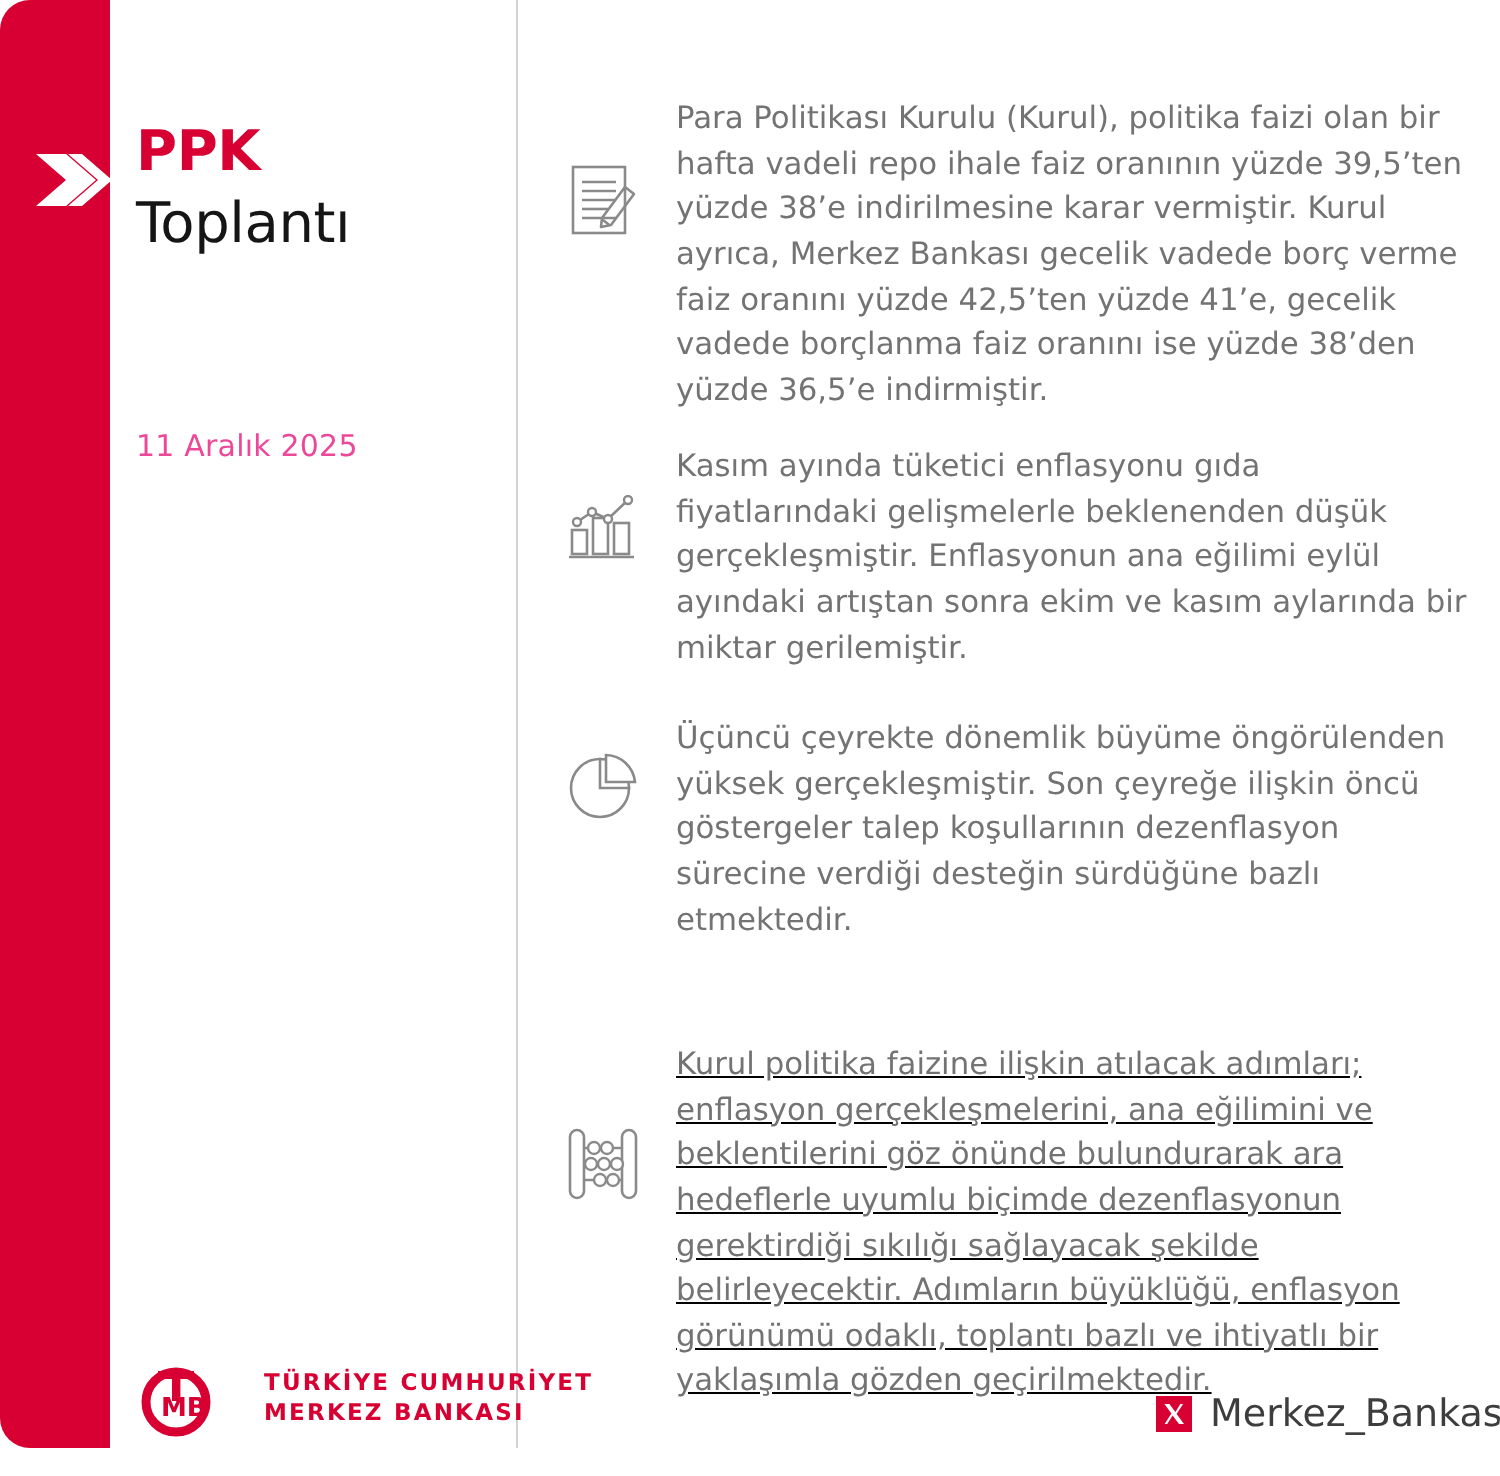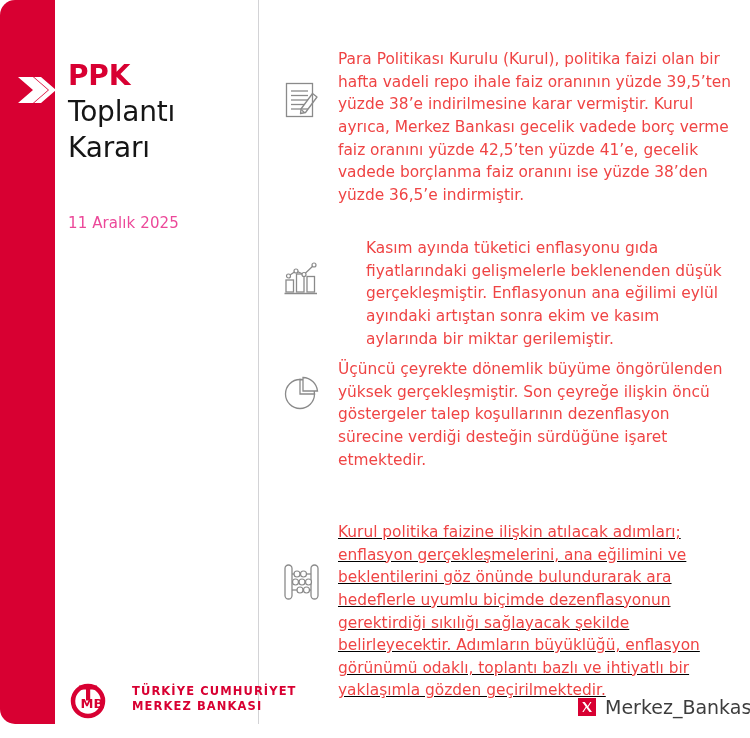--- a/index.html
+++ b/index.html
@@ -101,29 +101,29 @@
     flex: 0 0 52px;
     width: 52px;
     display: flex;
     justify-content: center;
     align-items: center;
   }
   .item-text {
     flex: 1 1 auto;
     font-size: 15.4px;
     line-height: 1.47;
-    color: #ef4444;
+    color: #737373;
     padding-left: 10px;
     padding-right: 4px;
     text-align: left;
   }
 
   
   .item-1 { top: 48px; }
-  .item-2 { top: 237px; gap: 28px; }
+  .item-2 { top: 222px; }
   .item-3 { top: 358px; }
   .item-4 { top: 521px; text-decoration: underline; }
 
   .item-1 .item-icon { padding-top: 32px; }
   .item-2 .item-icon { padding-top: 22px; }
   .item-3 .item-icon { padding-top: 14px; }
   .item-4 .item-icon { padding-top: 40px; }
 
   
   .footer-logo {
@@ -178,21 +178,20 @@
     <svg class="chevron-mark" viewBox="0 0 44 44">
       <polygon points="4,9 19,9 34,22 19,35 4,35 19,22" fill="#ffffff"></polygon>
       <polygon points="20,9 27,9 42,22 27,35 20,35 35,22" fill="#ffffff"></polygon>
     </svg>
   </div>
 
   <div class="header-col">
     <div class="title-block">
       <div class="title-ppk">PPK</div>
       <div class="title-main">Toplantı</div>
-      <div class="title-main">Kararı</div>
     </div>
     <div class="date-line">11 Aralık 2025</div>
   </div>
 
   <div class="divider"></div>
 
   <div class="content-col">
 
     <div class="item item-1">
       <div class="item-icon">
@@ -236,21 +235,21 @@
     </div>
 
     <div class="item item-3">
       <div class="item-icon">
         <svg width="40" height="40" viewBox="0 0 40 40">
           <circle cx="18" cy="22" r="14.5" fill="none" stroke="#8a8a8a" stroke-width="1.3"></circle>
           <path d="M 18 22 L 18 7.5 A 14.5 14.5 0 0 1 32.5 22 Z" fill="#ffffff" stroke="#8a8a8a" stroke-width="1.3"></path>
           <path d="M 21 19 L 21 5.5 A 15 15 0 0 1 35.5 19 Z" fill="#ffffff" stroke="#8a8a8a" stroke-width="1.3"></path>
         </svg>
       </div>
-      <div class="item-text">Üçüncü çeyrekte dönemlik büyüme öngörülenden yüksek gerçekleşmiştir. Son çeyreğe ilişkin öncü göstergeler talep koşullarının dezenflasyon sürecine verdiği desteğin sürdüğüne işaret etmektedir.</div>
+      <div class="item-text">Üçüncü çeyrekte dönemlik büyüme öngörülenden yüksek gerçekleşmiştir. Son çeyreğe ilişkin öncü göstergeler talep koşullarının dezenflasyon sürecine verdiği desteğin sürdüğüne bazlı etmektedir.</div>
     </div>
 
     <div class="item item-4">
       <div class="item-icon">
         <svg width="40" height="42" viewBox="0 0 40 42">
           <g fill="none" stroke="#8a8a8a" stroke-width="1.3">
             <rect x="3" y="4" width="7" height="34" rx="3.5"></rect>
             <rect x="29" y="4" width="7" height="34" rx="3.5"></rect>
             <line x1="10" y1="13" x2="29" y2="13"></line>
             <line x1="10" y1="21" x2="29" y2="21"></line>

